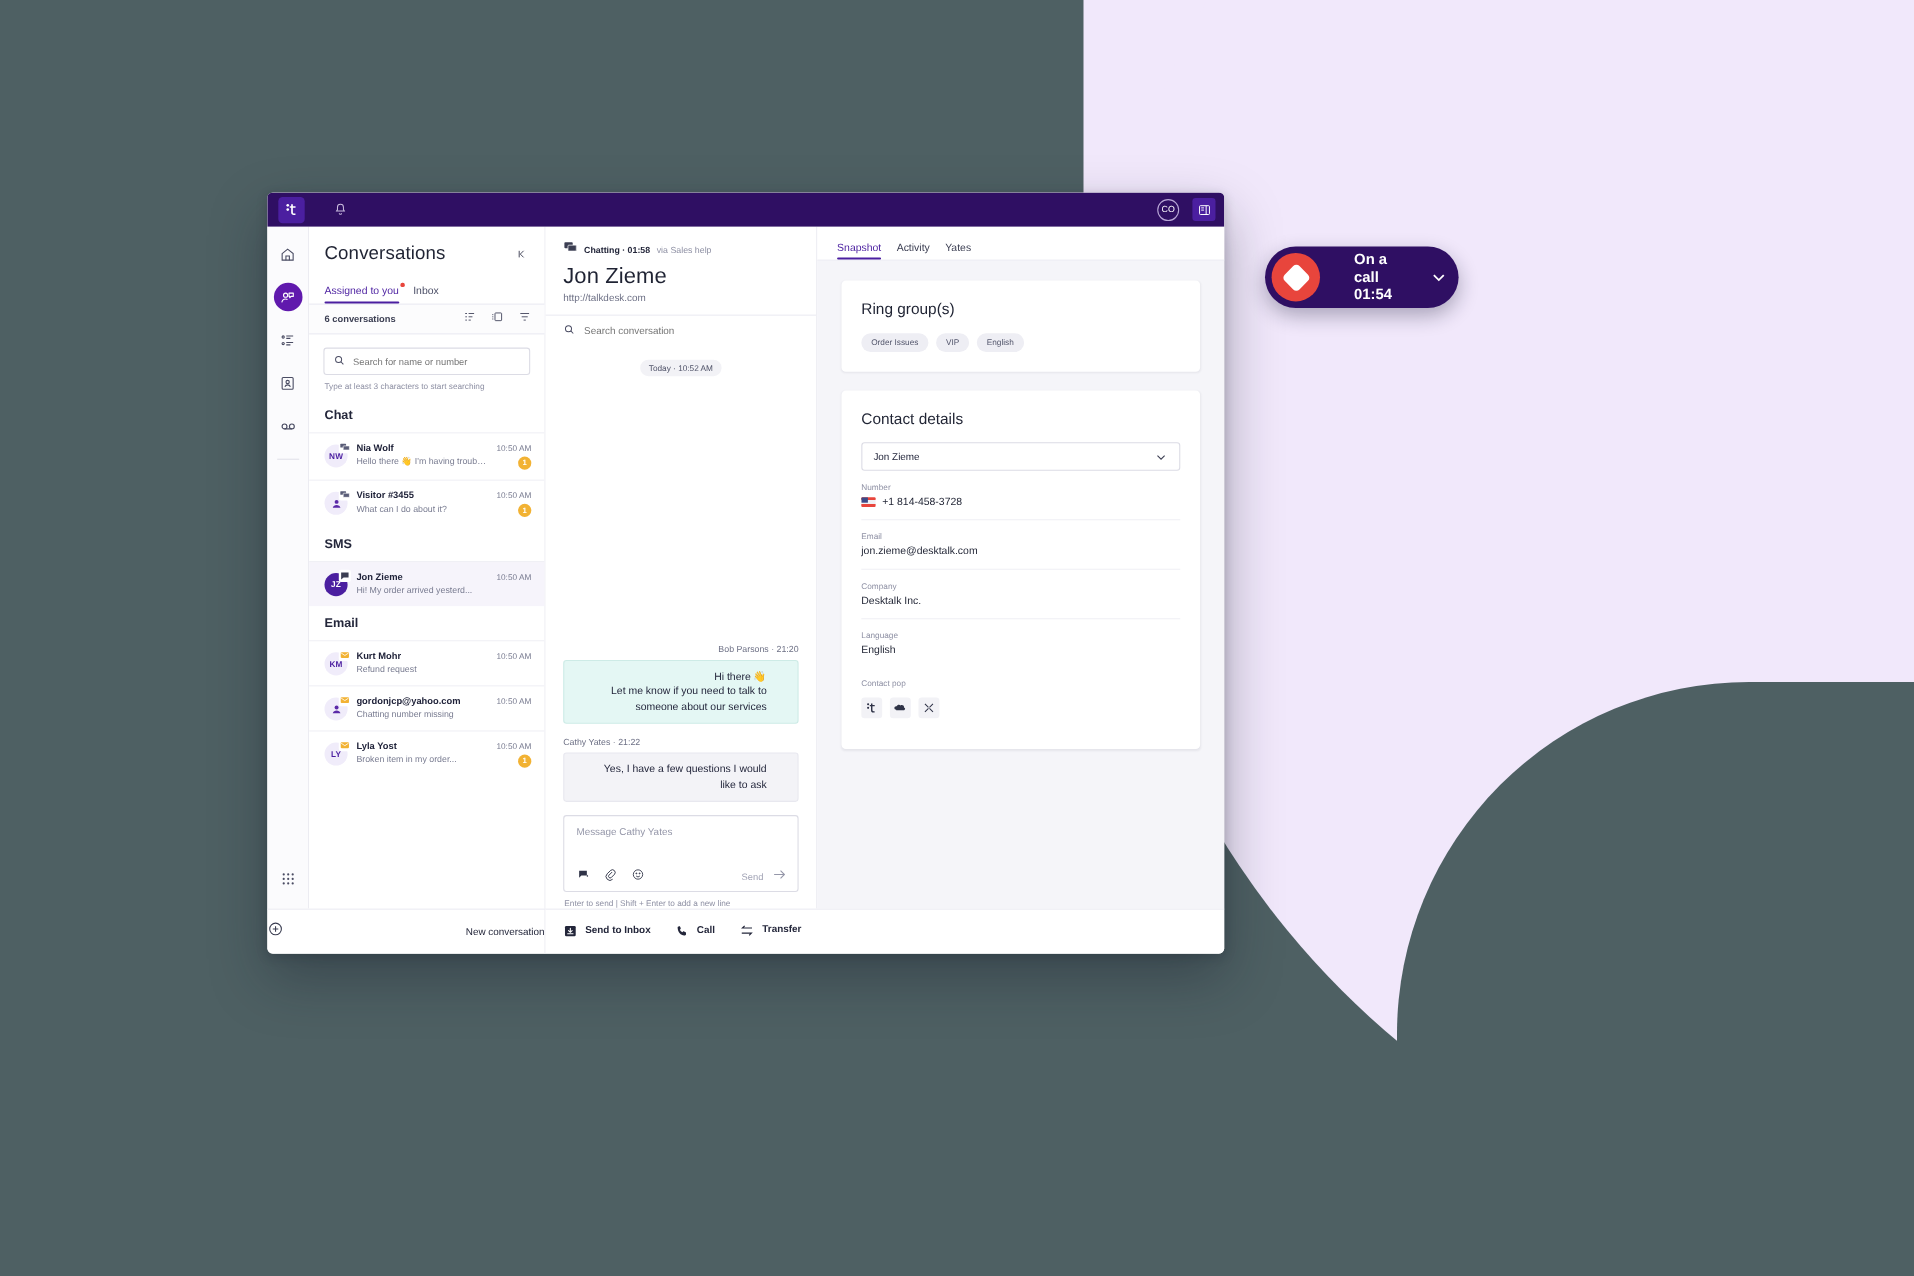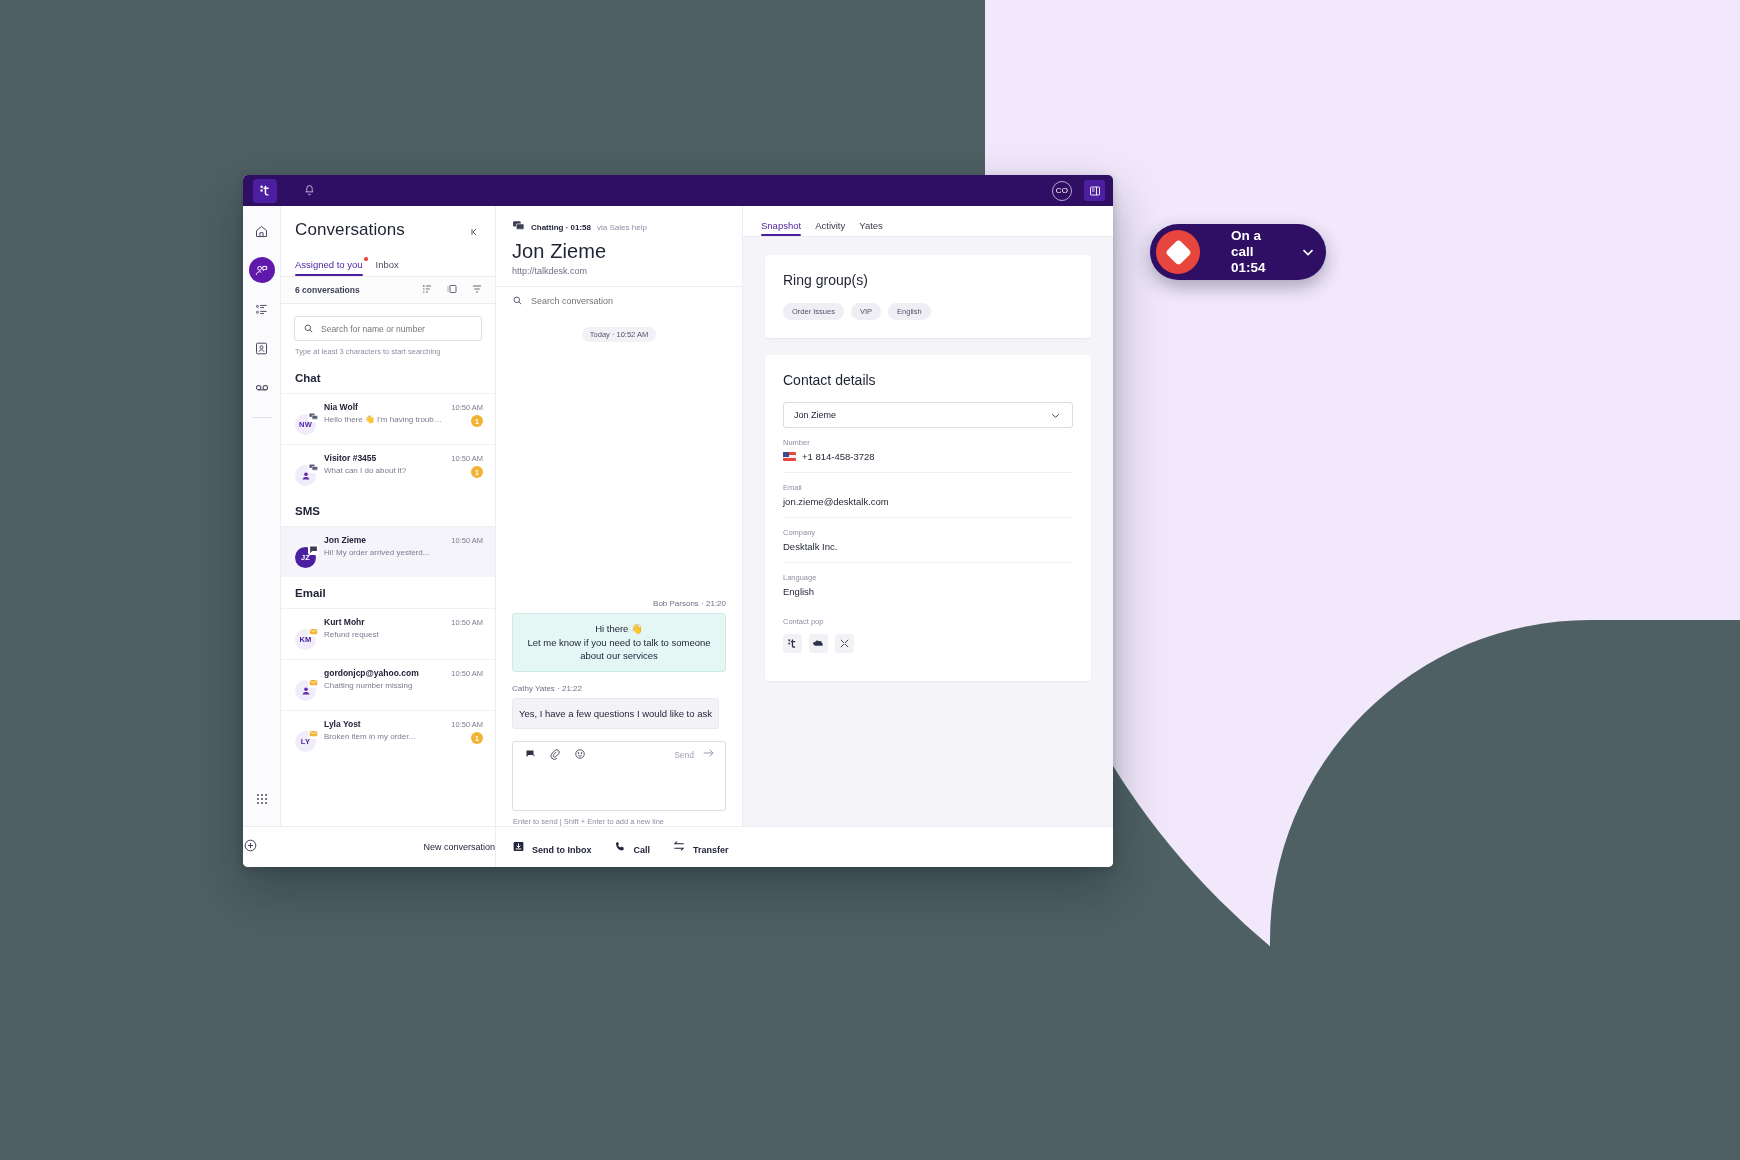--- a/index.html
+++ b/index.html
@@ -163,21 +163,21 @@
     padding: 8px 12px 9px 14px;
     border-top: 1px solid #f0f0f5;
     position: relative;
   }
   .conv-row.selected { background: #f6f4fb; }
   .avatar {
     width: 21px; height: 21px; border-radius: 50%;
     background: #f0ecfa; color: #4b1fa0;
     font-size: 7.5px; font-weight: bold; letter-spacing: .2px;
     display: flex; align-items: center; justify-content: center;
-    flex: 0 0 21px; position: relative; margin-top: 12px;
+    flex: 0 0 21px; position: relative; margin-top: 2px;
   }
   .avatar.solid { background: #4b1fa0; color: #fff; }
   .avatar.anon { color: #5b2aa8; }
   .ch-badge {
     position: absolute; right: -3px; top: -3px;
     width: 11px; height: 11px; border-radius: 2px;
     background: #fff;
     display: flex; align-items: center; justify-content: center;
   }
   .conv-text { flex: 1 1 auto; min-width: 0; }
@@ -235,22 +235,22 @@
     background: #f2f2f6; color: #4f5268;
     font-size: 7.5px; border-radius: 9px; padding: 3px 8px;
   }
   .msg-spacer { flex: 1 1 auto; }
   .msg-block { margin-bottom: 12px; }
   .msg-block.out { text-align: right; }
   .msg-author {
     font-size: 8px; color: #6d7085; margin-bottom: 5px;
   }
   .bubble {
-    display: inline-block; text-align: center;
-    border-radius: 3px; padding: 8px 6px;
+    display: inline-block; text-align: right;
+    border-radius: 3px; padding: 8px 28px;
     font-size: 9.5px; line-height: 1.42; color: #24273c;
     max-width: 248px;
   }
   .bubble.out { background: #e4f7f4; border: 1px solid #cdebe6; }
   .bubble.in  { background: #f3f3f7; border: 1px solid #e8e8ef; }
 
   .composer-wrap { padding: 0 16px 0 16px; }
   .composer {
     border: 1px solid #dcdce5; border-radius: 3px;
     display: flex; flex-direction: column;
@@ -345,21 +345,21 @@
     display: flex; align-items: center; justify-content: space-between; gap: 7px;
     background: #fff;
   }
   .newconv-label { font-size: 9px; color: #23263a; }
   .bottom-main {
     flex: 1 1 auto; border-top: 1px solid #ececf2;
     display: flex; align-items: center; gap: 22px;
     padding: 0 16px; background: #fff;
   }
   .action-btn {
-    display: flex; align-items: flex-end; gap: 7px;
+    display: flex; align-items: flex-start; gap: 7px;
     font-size: 9px; color: #23263a; font-weight: bold;
   }
   .bottom-right {
     width: 370px; flex: 0 0 370px;
     border-top: 1px solid #ececf2; background: #f5f5f9;
     display: flex; align-items: center; justify-content: flex-end;
     padding-right: 17px;
   }
   .close-sms {
     background: #e03127; color: #fff; border-radius: 3px;
@@ -700,20 +700,21 @@
           </div>
           <div class="msg-spacer"></div>
           <div id="messages-host">
               <div class="msg-block out"><div class="msg-author">Bob Parsons · 21:20</div><div class="bubble out"><div>Hi there 👋</div><div>Let me know if you need to talk to someone about our services</div></div></div>
               <div class="msg-block in"><div class="msg-author">Cathy Yates · 21:22</div><div class="bubble in"><div>Yes, I have a few questions I would like to ask</div></div></div>
             </div>
         </div>
 
         <div class="composer-wrap">
           <div class="composer">
+            <div class="composer-input">Message Cathy Yates</div>
             <div class="composer-bar">
               <span>
                 <svg width="12" height="12" viewBox="0 0 24 24" fill="#2f3347">
                   <path d="M3 5h16v9H9l-4 4V5z"></path>
                   <path d="M19 12l2.5 2.5-2.5 2.5v-5z"></path>
                 </svg>
               </span>
               <span>
                 <svg width="12" height="12" viewBox="0 0 24 24" fill="none" stroke="#2f3347" stroke-width="1.7">
                   <path d="M15 7.5 9 13.5a3 3 0 0 0 4.2 4.2l6.3-6.3a5 5 0 0 0-7-7L6 10.7a7 7 0 0 0 9.9 9.9"></path>

